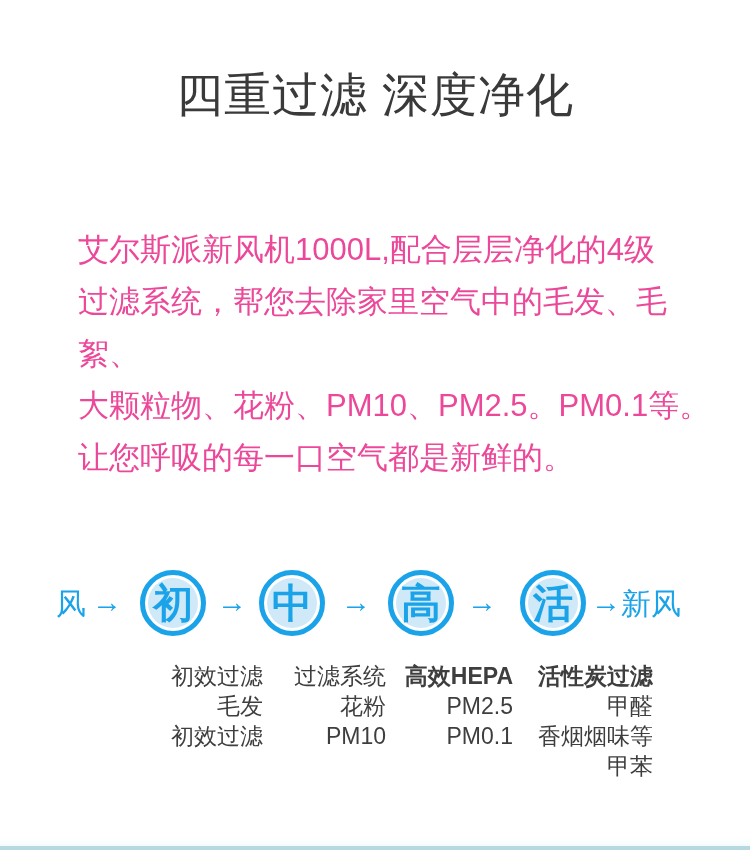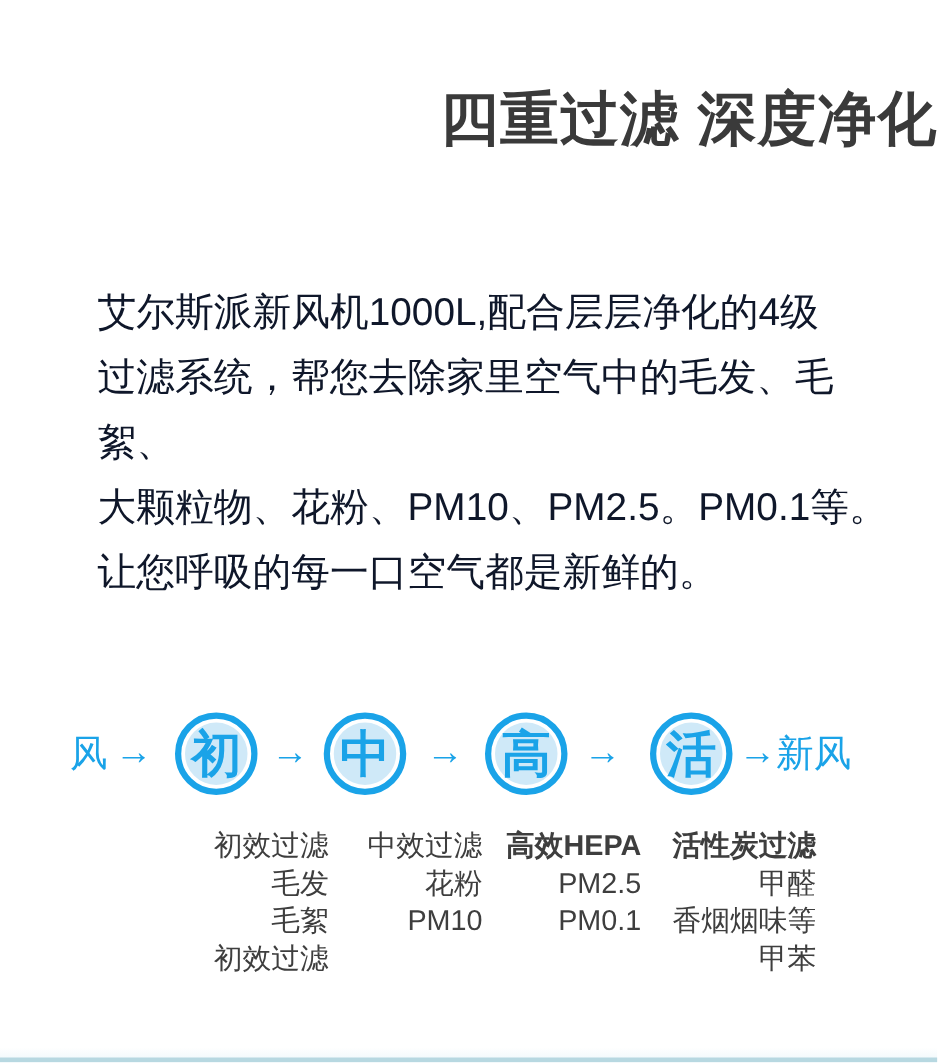--- a/index.html
+++ b/index.html
@@ -11,34 +11,34 @@
     overflow: hidden;
     font-family: "Liberation Sans", "DejaVu Sans", sans-serif;
     color: #3d3d3d;
   }
   .title {
     position: absolute;
     top: 64px;
     left: 0;
     width: 100%;
     margin: 0;
-    text-align: right;
+    text-align: center;
     font-size: 47px;
-    font-weight: 700;
+    font-weight: 400;
     letter-spacing: 1px;
     color: #3a3a3a;
   }
   .paragraph {
     position: absolute;
     top: 224px;
     left: 78px;
     right: 34px;
     font-size: 31px;
     line-height: 52px;
-    color: #0f172a;
+    color: #ec4899;
   }
   .flow-text {
     position: absolute;
     top: 588px;
     font-size: 30px;
     line-height: 32px;
     color: #1aa3e8;
   }
   .flow-arrow {
     position: absolute;
@@ -143,26 +143,25 @@
     </div>
 
     <span class="flow-arrow" style="left:591px">→</span>
 
     <span class="flow-text" style="left:621px">新风</span>
   </div>
 
   <div class="col" style="left:93px">
     <div class="hdr">初效过滤</div>
     <div class="itm">毛发</div>
-    <div class="itm">毛絮</div>
     <div class="itm">初效过滤</div>
   </div>
 
   <div class="col" style="left:216px">
-    <div class="hdr">中效过滤</div>
+    <div class="hdr">过滤系统</div>
     <div class="itm">花粉</div>
     <div class="itm">PM10</div>
   </div>
 
   <div class="col" style="left:343px">
     <div class="hdr bold">高效HEPA</div>
     <div class="itm">PM2.5</div>
     <div class="itm">PM0.1</div>
   </div>
 

